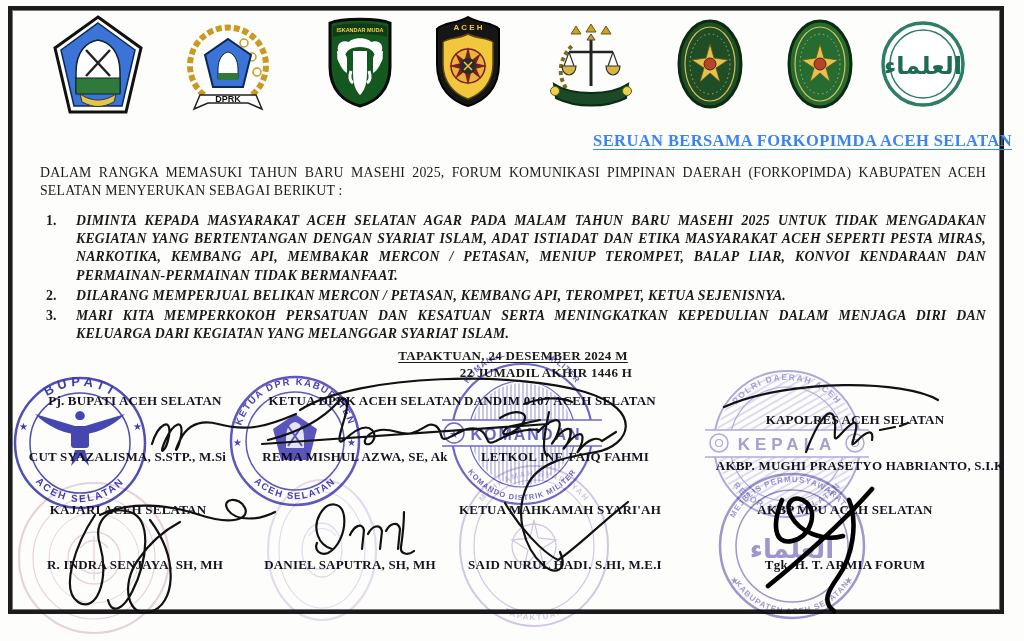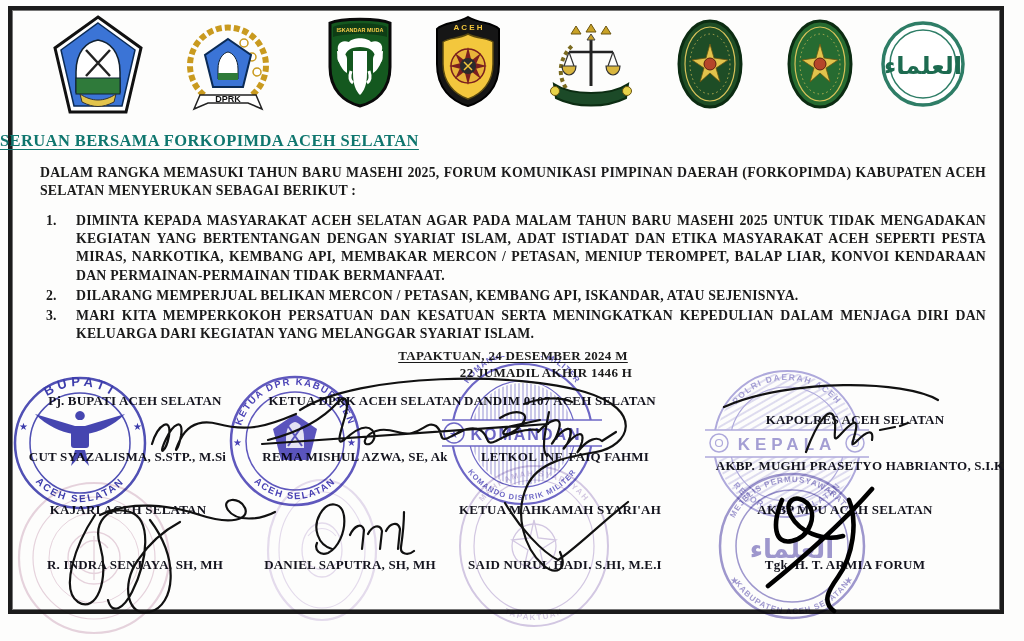--- a/index.html
+++ b/index.html
@@ -1,30 +1,30 @@
 <!DOCTYPE html>
 <html><head>
 <meta charset="utf-8">
 <style>
   html,body{margin:0;padding:0;background:#ffffff;}
   .page{position:relative;width:1024px;height:641px;background:#fdfdfc;overflow:hidden;
         font-family:"Liberation Serif", serif;color:#1a1a1a;}
   .frame{position:absolute;left:8px;top:6px;width:988px;height:600px;
          border:4px solid #1c1c1c;box-shadow:inset 0 0 0 1px #777;z-index:0;background:transparent;}
   .logo{position:absolute;z-index:1;}
-  .doc-title{position:absolute;top:131px;left:0;width:1012px;text-align:left;z-index:2;
-             font-size:16.5px;font-weight:700;letter-spacing:.4px;color:#0f766e;
+  .doc-title{position:absolute;top:131px;left:0;width:1012px;text-align:right;z-index:2;
+             font-size:16.5px;font-weight:700;letter-spacing:.4px;color:#3b82f6;
              text-decoration:underline;text-underline-offset:3px;}
   .intro{position:absolute;top:164px;left:40px;width:946px;z-index:2;
-         font-size:13.8px;line-height:18.4px;font-weight:700;letter-spacing:.2px;text-align:justify;}
+         font-size:13.8px;line-height:18.4px;font-weight:400;letter-spacing:.2px;text-align:justify;}
   .items{position:absolute;top:212px;left:44px;width:942px;z-index:2;
          font-size:13.8px;line-height:18.2px;font-weight:600;letter-spacing:.2px;}
   .item{display:flex;margin-bottom:2px;}
   .item .num{flex:0 0 30px;padding-left:2px;}
-  .item .txt{flex:1;text-align:justify;}
+  .item .txt{flex:1;text-align:justify;font-style:italic;}
   .dateline{position:absolute;top:348px;left:40px;width:946px;text-align:center;z-index:2;
             font-size:13px;font-weight:700;letter-spacing:.3px;line-height:16.5px;}
   .dateline .l1{text-decoration:underline;text-underline-offset:2px;}
   .dateline .l2{padding-left:66px;}
   .sig{position:absolute;z-index:2;text-align:center;font-weight:700;font-size:13px;letter-spacing:.2px;color:#14141e;}
   .stamp{position:absolute;z-index:3;mix-blend-mode:multiply;}
   .sigs-overlay{position:absolute;left:0;top:0;width:1024px;height:641px;z-index:4;pointer-events:none;}
 </style>
 </head>
 <body>
@@ -134,21 +134,21 @@
 
   <div class="intro">DALAM RANGKA MEMASUKI TAHUN BARU MASEHI 2025, FORUM KOMUNIKASI PIMPINAN DAERAH (FORKOPIMDA) KABUPATEN ACEH SELATAN MENYERUKAN SEBAGAI BERIKUT :</div>
 
   <div class="items">
     <div class="item">
       <span class="num">1.</span>
       <span class="txt">DIMINTA KEPADA MASYARAKAT ACEH SELATAN AGAR PADA MALAM TAHUN BARU MASEHI 2025 UNTUK TIDAK MENGADAKAN KEGIATAN YANG BERTENTANGAN DENGAN SYARIAT ISLAM, ADAT ISTIADAT DAN ETIKA MASYARAKAT ACEH SEPERTI PESTA MIRAS, NARKOTIKA, KEMBANG API, MEMBAKAR MERCON / PETASAN, MENIUP TEROMPET, BALAP LIAR, KONVOI KENDARAAN DAN PERMAINAN-PERMAINAN TIDAK BERMANFAAT.</span>
     </div>
     <div class="item">
       <span class="num">2.</span>
-      <span class="txt">DILARANG MEMPERJUAL BELIKAN MERCON / PETASAN, KEMBANG API, ISKANDAR, ATAU SEJENISNYA.</span>
+      <span class="txt">DILARANG MEMPERJUAL BELIKAN MERCON / PETASAN, KEMBANG API, TEROMPET, KETUA SEJENISNYA.</span>
     </div>
     <div class="item">
       <span class="num">3.</span>
       <span class="txt">MARI KITA MEMPERKOKOH PERSATUAN DAN KESATUAN SERTA MENINGKATKAN KEPEDULIAN DALAM MENJAGA DIRI DAN KELUARGA DARI KEGIATAN YANG MELANGGAR SYARIAT ISLAM.</span>
     </div>
   </div>
 
   <div class="dateline">
     <div class="l1">TAPAKTUAN, 24 DESEMBER 2024 M</div>
     <div class="l2">22 JUMADIL AKHIR 1446 H</div>

